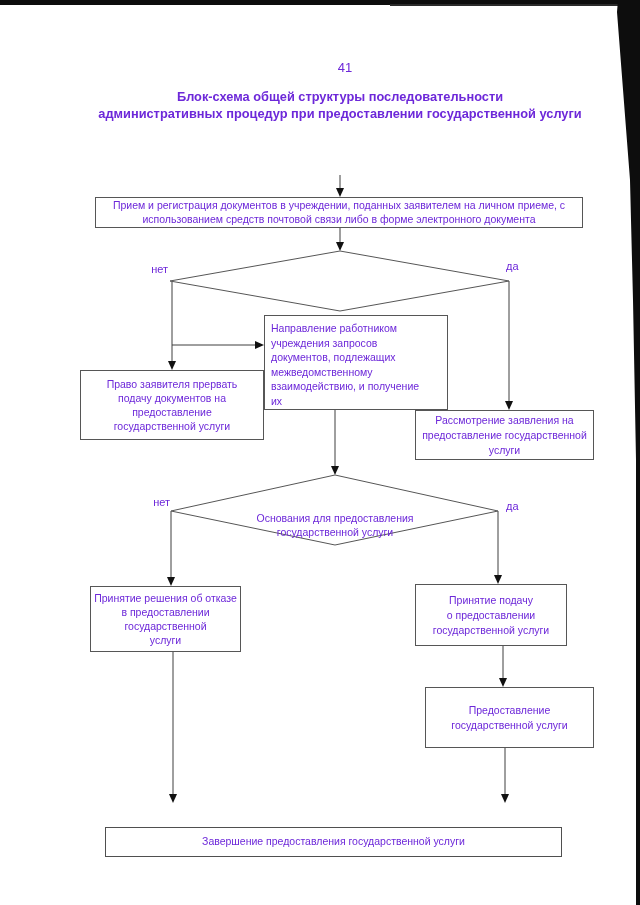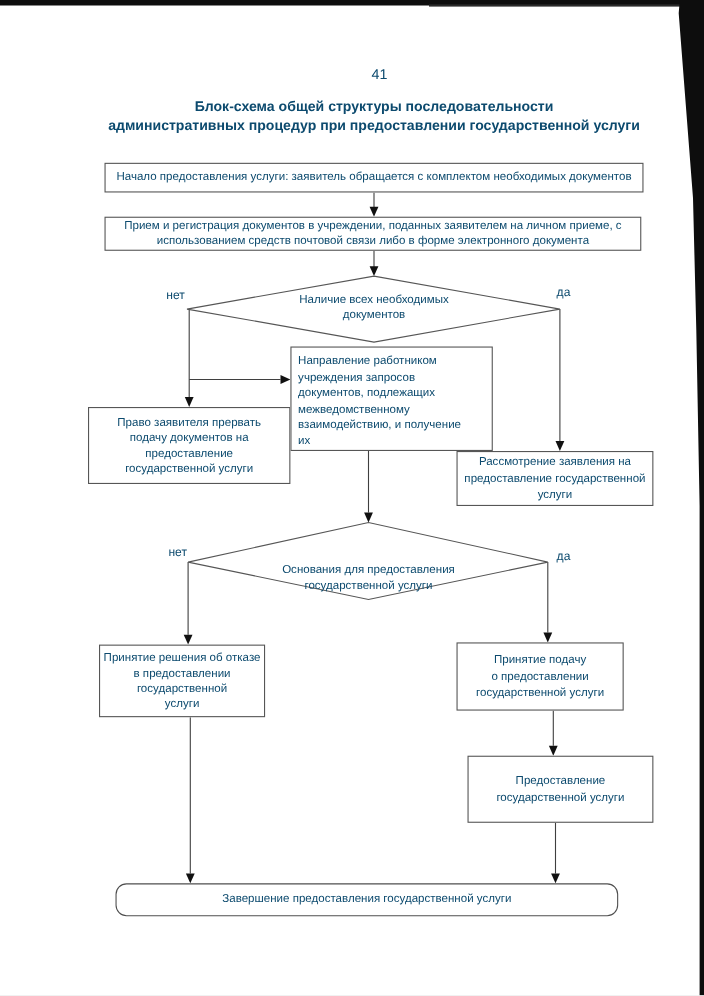--- a/index.html
+++ b/index.html
@@ -1,30 +1,30 @@
 <!DOCTYPE html>
 <html><head>
 <meta charset="utf-8">
 <style>
   html,body{margin:0;padding:0;background:#e8e8e8;}
   #page{position:relative;width:640px;height:905px;background:#ffffff;overflow:hidden;
-        font-family:"Liberation Sans","DejaVu Sans",sans-serif;color:#0c4a6e;}
+        font-family:"Liberation Sans","DejaVu Sans",sans-serif;color:#6d28d9;}
   .abs{position:absolute;}
   #page-number{left:315px;top:60px;width:60px;text-align:center;font-size:13px;}
   #title{left:35px;top:89px;width:610px;text-align:center;font-weight:bold;
          font-size:12.8px;line-height:16.5px;}
   svg.layer{position:absolute;left:0;top:0;}
   .node{position:absolute;box-sizing:border-box;border:1px solid #565656;background:#fff;
         display:flex;align-items:center;justify-content:center;
         text-align:center;white-space:pre-line;font-size:10.5px;line-height:13.5px;}
   .node.lh14{line-height:14px;}
   .node.lh15{line-height:15px;}
   .node.left-text{justify-content:flex-start;text-align:left;align-items:flex-start;
         padding:5px 6px;line-height:14.6px;}
-  .node.rounded{border-radius:10px;border-color:#4f4f4f;}
+  .node.rounded{border-radius:0;border-color:#4f4f4f;margin-top:24px;}
   .dtext{position:absolute;text-align:center;white-space:pre-line;
          font-size:10.5px;line-height:13.5px;}
   .blabel{position:absolute;font-size:11px;line-height:12px;}
   .r{text-align:right;}
 </style>
 </head>
 <body>
 
 <div id="page">
 
@@ -66,21 +66,20 @@
       <polygon points="499,678 507,678 503,687"></polygon>
       <polygon points="501,794 509,794 505,803"></polygon>
       <polygon points="169,794 177,794 173,803"></polygon>
     </g>
     <g stroke="#565656" stroke-width="1" fill="#ffffff">
       <polygon points="170,281 340,251 509,281 340,311"></polygon>
       <polygon points="171,511 335,475 498,511 335,545"></polygon>
     </g>
   </svg>
 
-  <div class="node" style="left:95px;top:148px;width:490px;height:27px;">Начало предоставления услуги: заявитель обращается с комплектом необходимых документов</div>
 
   <div class="node" style="left:95px;top:197px;width:488px;height:31px;">Прием и регистрация документов в учреждении, поданных заявителем на личном приеме, с
 использованием средств почтовой связи либо в форме электронного документа</div>
 
   <div class="node left-text" style="left:264px;top:315px;width:184px;height:95px;">Направление работником
 учреждения запросов
 документов, подлежащих
 межведомственному
 взаимодействию, и получение
 их</div>
@@ -101,22 +100,20 @@
 
   <div class="node lh15" style="left:415px;top:584px;width:152px;height:62px;">Принятие подачу
 о предоставлении
 государственной услуги</div>
 
   <div class="node lh15" style="left:425px;top:687px;width:169px;height:61px;">Предоставление
 государственной услуги</div>
 
   <div class="node rounded" style="left:105px;top:803px;width:457px;height:30px;">Завершение предоставления государственной услуги</div>
 
-  <div class="dtext" style="left:240px;top:266px;width:200px;">Наличие всех необходимых
-документов</div>
   <div class="dtext" style="left:235px;top:512px;width:200px;">Основания для предоставления
 государственной услуги</div>
 
   <div class="blabel r" style="left:128px;top:263px;width:40px;">нет</div>
   <div class="blabel" style="left:506px;top:260px;width:36px;">да</div>
   <div class="blabel r" style="left:130px;top:496px;width:40px;">нет</div>
   <div class="blabel" style="left:506px;top:500px;width:36px;">да</div>
 
 </div>
 

